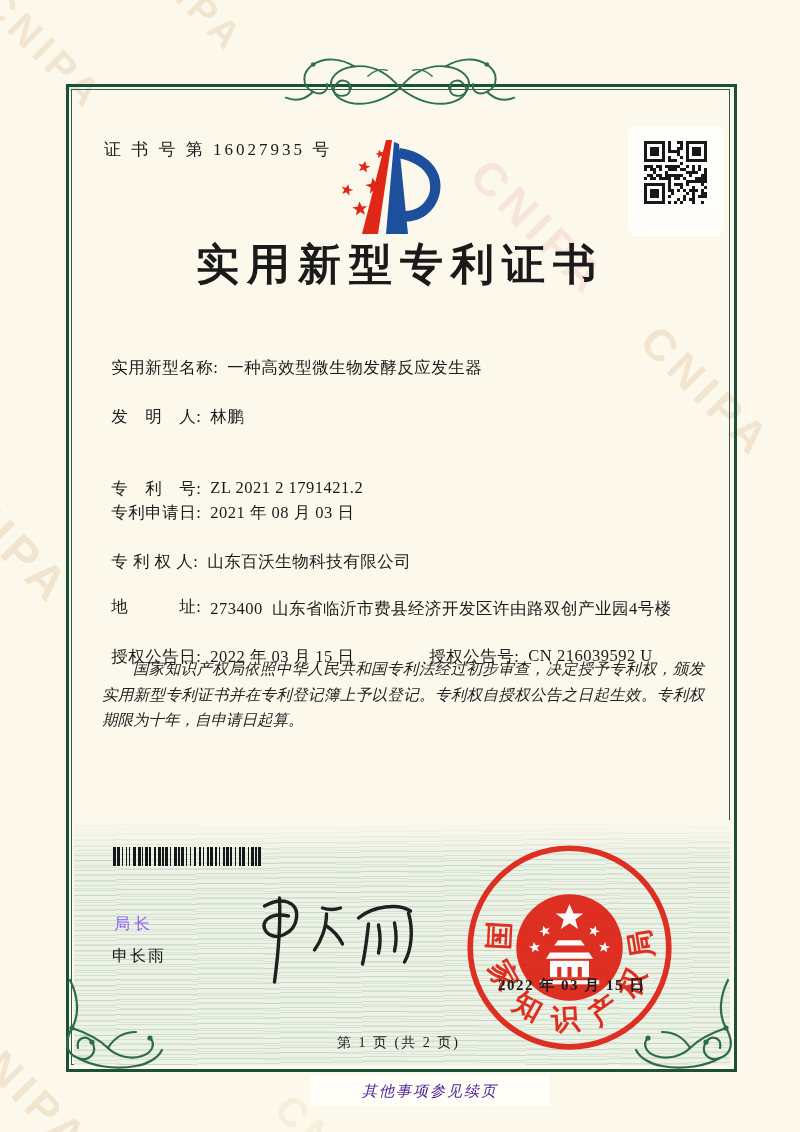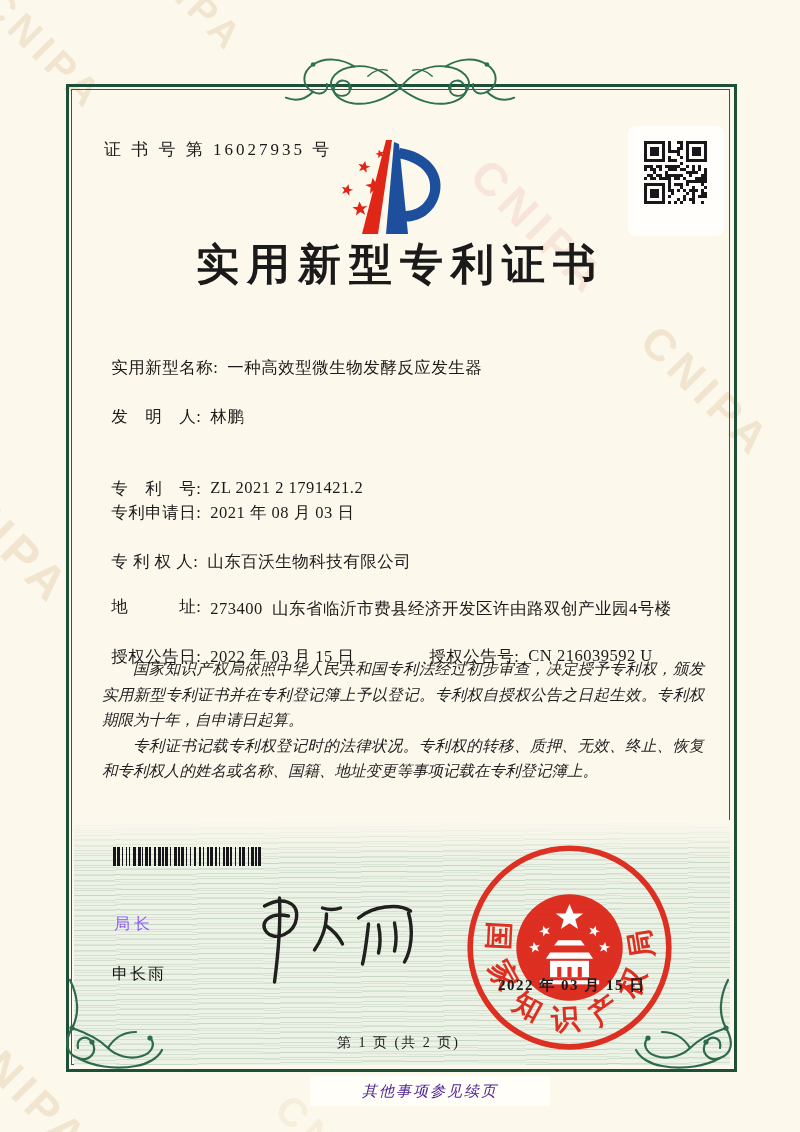--- a/index.html
+++ b/index.html
@@ -54,21 +54,21 @@
   .para-wrap{left:102px;top:656px;width:602px;position:absolute;}
   .para{
     margin:0;font-size:15.5px;line-height:25.5px;text-align:justify;
     text-indent:2em;font-style:italic;color:#222;
   }
   .barcode{left:113px;top:847px;width:207px;height:19px;position:absolute;}
   .barcode i{position:absolute;top:0;bottom:0;background:#15151a;}
   .sig-title{left:114px;top:914px;font-size:16px;letter-spacing:4px;
     font-family:"Liberation Sans","DejaVu Sans",sans-serif;color:#8b5cf6;}
   .sig-name{left:112px;top:946px;font-size:16px;letter-spacing:2px;
-    font-family:"Liberation Sans","DejaVu Sans",sans-serif;color:#141414;margin-top:18px;}
+    font-family:"Liberation Sans","DejaVu Sans",sans-serif;color:#141414;}
   .seal-box{left:462px;top:840px;width:215px;height:215px;position:absolute;opacity:.94;}
   .seal-date{
     left:498px;top:976px;font-size:15px;font-weight:bold;letter-spacing:1.5px;
     color:#1b1b1b;position:absolute;z-index:5;
   }
   .page-info{left:66px;top:1034px;width:665px;text-align:center;font-size:14px;letter-spacing:2px;}
   .cont-box{
     left:310px;top:1076px;width:240px;height:30px;background:#fffef9;position:absolute;
     display:flex;align-items:center;justify-content:center;
   }
@@ -315,21 +315,20 @@
 </div>
 <div class="frow" style="top:626px;">
   <span class="flabel">授权公告日:</span><span class="fvalue">2022 年 03 月 15 日</span>
 </div>
 <div class="frow" style="top:626px;left:420px;">
   <span class="flabel">授权公告号:</span><span class="fvalue">CN 216039592 U</span>
 </div>
 
 <div class="para-wrap">
   <p class="para">国家知识产权局依照中华人民共和国专利法经过初步审查，决定授予专利权，颁发实用新型专利证书并在专利登记簿上予以登记。专利权自授权公告之日起生效。专利权期限为十年，自申请日起算。</p>
-  <p class="para">专利证书记载专利权登记时的法律状况。专利权的转移、质押、无效、终止、恢复和专利权人的姓名或名称、国籍、地址变更等事项记载在专利登记簿上。</p>
 </div>
 
 <div class="barcode" id="barcodeHost">
     <i style="left: 0px; width: 2.9px;"></i>
     <i style="left: 4.35px; width: 2.9px;"></i>
     <i style="left: 8.7px; width: 1.45px;"></i>
     <i style="left: 13.05px; width: 1.45px;"></i>
     <i style="left: 15.95px; width: 1.45px;"></i>
     <i style="left: 20.3px; width: 2.9px;"></i>
     <i style="left: 24.65px; width: 2.9px;"></i>

